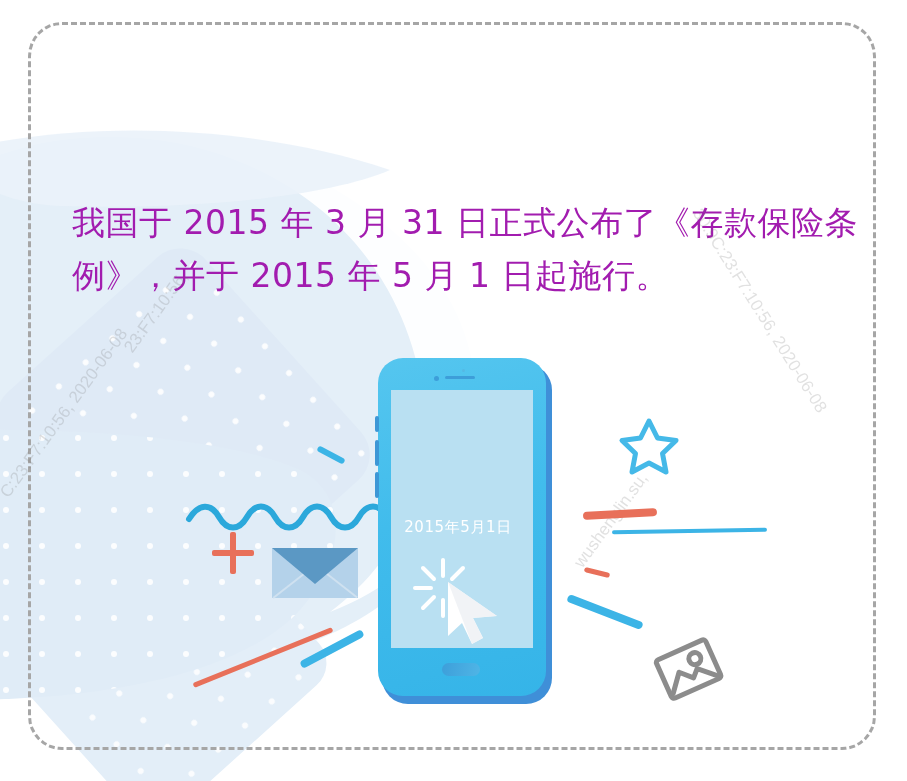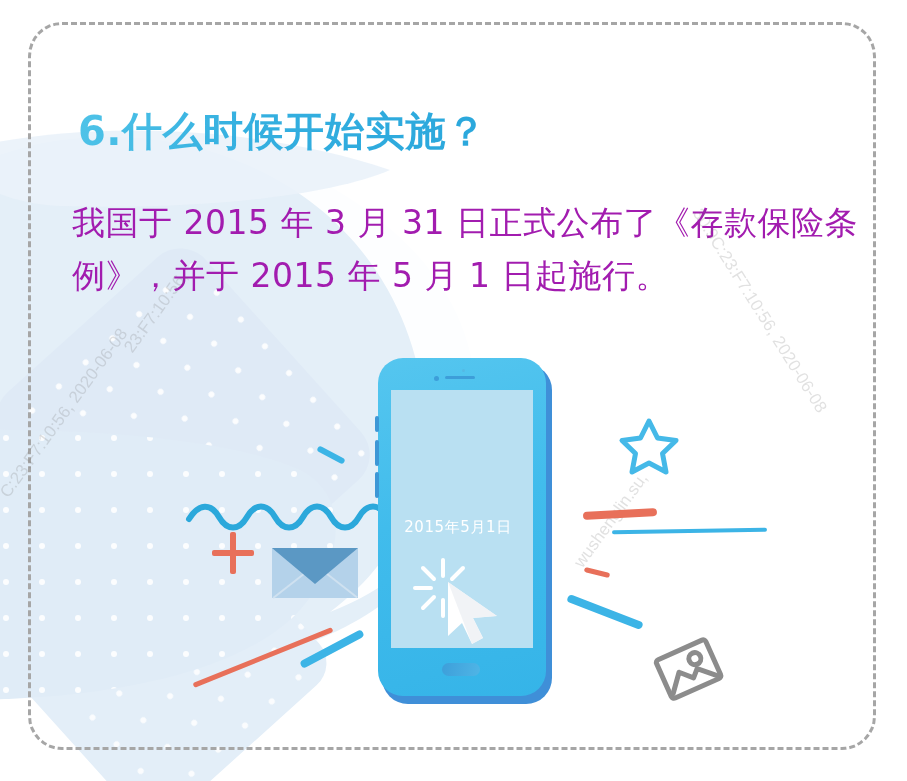--- a/index.html
+++ b/index.html
@@ -250,21 +250,20 @@
                  C 250 665, 130 700, -40 700 Z" fill="url(#dots)" opacity="0.9"></path>
       </g>
 
       <path d="M -40 150 C 90 118, 260 126, 390 170 C 330 196, 200 210, 60 206
                C 10 204, -20 186, -40 172 Z" fill="#eaf2fa" opacity="0.9"></path>
     </g>
   </svg>
 
   <div class="card-border"></div>
 
-  <div class="heading">6.什么时候开始实施？</div>
 
   <div class="body-text">我国于 2015 年 3 月 31 日正式公布了《存款保险条例》，并于 2015 年 5 月 1 日起施行。</div>
 
   <div class="watermark" style="left:705px; top:205px; transform: rotate(58deg);">30:9C:23:F7:10:56, 2020-06-08</div>
   <div class="watermark" style="left:570px; top:560px; transform: rotate(-54deg);">wushenglin.su,</div>
   <div class="watermark" style="left:-4px; top:490px; transform: rotate(-54deg);">C:23:F7:10:56, 2020-06-08</div>
   <div class="watermark" style="left:120px; top:345px; transform: rotate(-54deg);">23:F7:10:56,</div>
 
   <svg class="deco" style="left:185px; top:495px;" width="235" height="40" viewBox="0 0 235 40">
     <path d="M 4 24 C 14 8, 26 8, 34 22 C 42 36, 54 36, 62 22

